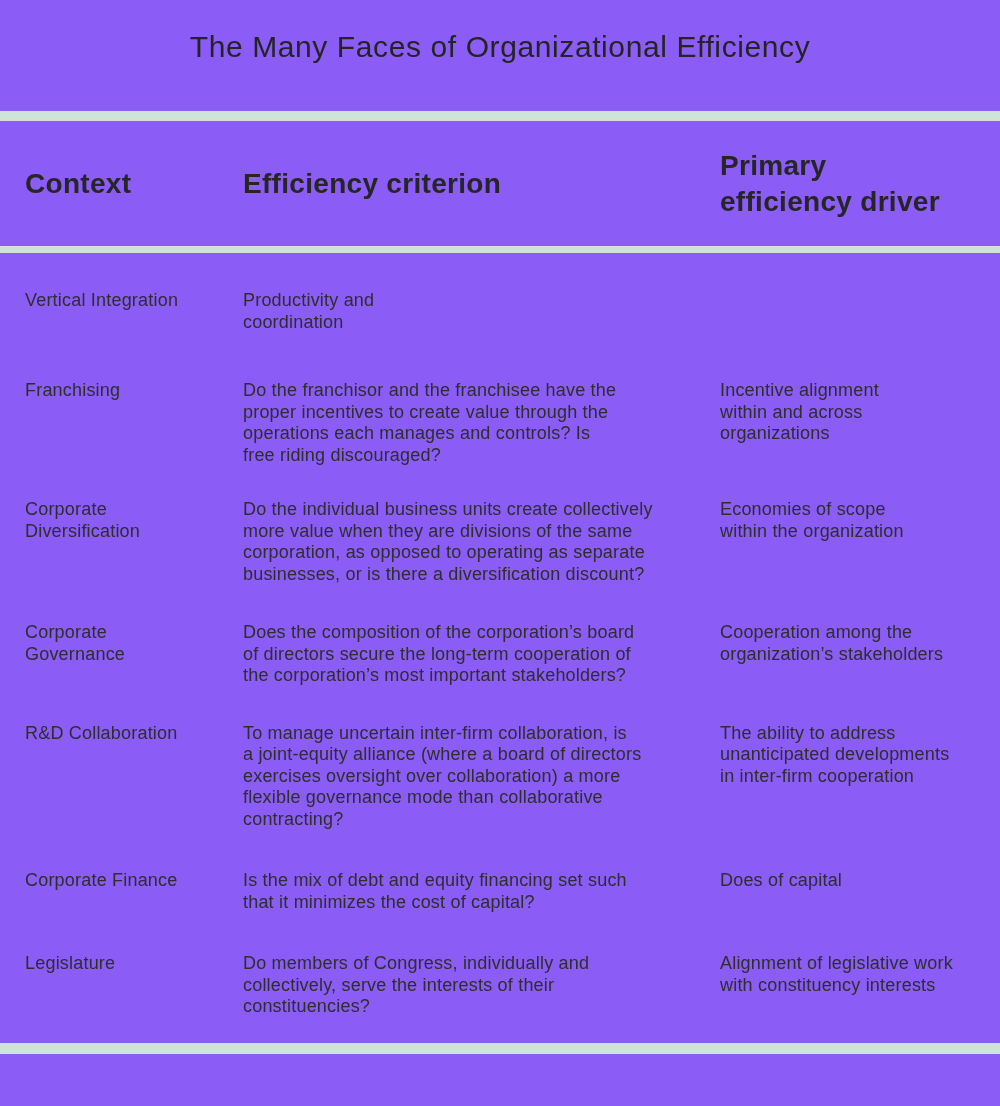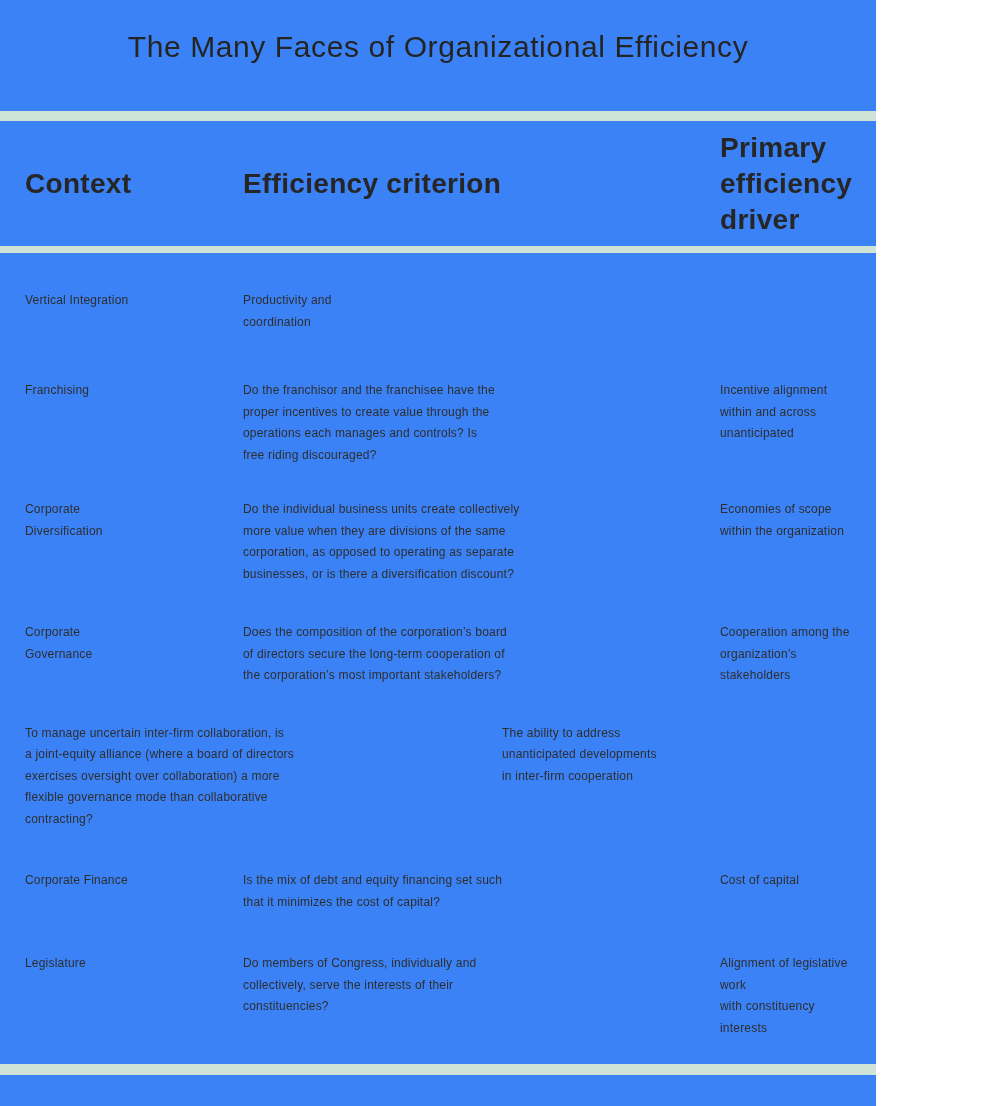--- a/index.html
+++ b/index.html
@@ -8,23 +8,23 @@
   }
   *{margin:0;padding:0;box-sizing:border-box;}
   html,body{background:#ffffff;}
   body{
     font-family:"Liberation Sans","DejaVu Sans",sans-serif;
     color:var(--ink);
     width:1000px;
   }
   .page{
     position:relative;
-    width:876px;
+    width:1000px;
     height:1106px;
-    background:#3b82f6;
+    background:#8b5cf6;
     overflow:hidden;
   }
   
   .title-wrap{
     height:111px;
     display:flex;
     align-items:flex-start;
     justify-content:center;
     padding-top:30px;
   }
@@ -66,21 +66,21 @@
     color:#262626;
   }
   
   .tbody{
     padding-top:37px;
   }
   .row{
     align-items:flex-start;
   }
   .cell{
-    font-size:12px;
+    font-size:18px;
     line-height:21.5px;
     letter-spacing:0.2px;
     color:var(--ink);
   }
   .gap-47{margin-bottom:47px;}
   .gap-33{margin-bottom:33px;}
   .gap-37{margin-bottom:37px;}
   .gap-36{margin-bottom:36px;}
   .gap-40{margin-bottom:40px;}
   .gap-0{margin-bottom:16px;}
@@ -114,21 +114,21 @@
     </div>
 
     <div class="cols row gap-33">
       <div class="col1 cell pre">Franchising</div>
       <div class="col2 cell pre">Do the franchisor and the franchisee have the
 proper incentives to create value through the
 operations each manages and controls? Is
 free riding discouraged?</div>
       <div class="col3 cell pre">Incentive alignment
 within and across
-unanticipated</div>
+organizations</div>
     </div>
 
     <div class="cols row gap-37">
       <div class="col1 cell pre">Corporate
 Diversification</div>
       <div class="col2 cell pre">Do the individual business units create collectively
 more value when they are divisions of the same
 corporation, as opposed to operating as separate
 businesses, or is there a diversification discount?</div>
       <div class="col3 cell pre">Economies of scope
@@ -139,35 +139,36 @@
       <div class="col1 cell pre">Corporate
 Governance</div>
       <div class="col2 cell pre">Does the composition of the corporation’s board
 of directors secure the long-term cooperation of
 the corporation’s most important stakeholders?</div>
       <div class="col3 cell pre">Cooperation among the
 organization’s stakeholders</div>
     </div>
 
     <div class="cols row gap-40">
+      <div class="col1 cell pre">R&amp;D Collaboration</div>
       <div class="col2 cell pre">To manage uncertain inter-firm collaboration, is
 a joint-equity alliance (where a board of directors
 exercises oversight over collaboration) a more
 flexible governance mode than collaborative
 contracting?</div>
       <div class="col3 cell pre">The ability to address
 unanticipated developments
 in inter-firm cooperation</div>
     </div>
 
     <div class="cols row gap-40">
       <div class="col1 cell pre">Corporate Finance</div>
       <div class="col2 cell pre">Is the mix of debt and equity financing set such
 that it minimizes the cost of capital?</div>
-      <div class="col3 cell pre">Cost of capital</div>
+      <div class="col3 cell pre">Does of capital</div>
     </div>
 
     <div class="cols row gap-0">
       <div class="col1 cell pre">Legislature</div>
       <div class="col2 cell pre">Do members of Congress, individually and
 collectively, serve the interests of their
 constituencies?</div>
       <div class="col3 cell pre">Alignment of legislative work
 with constituency interests</div>
     </div>

